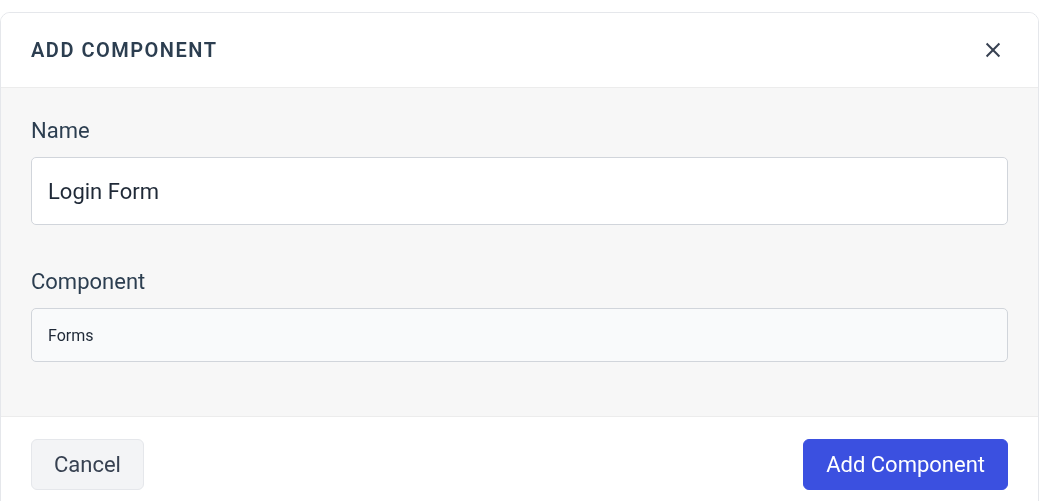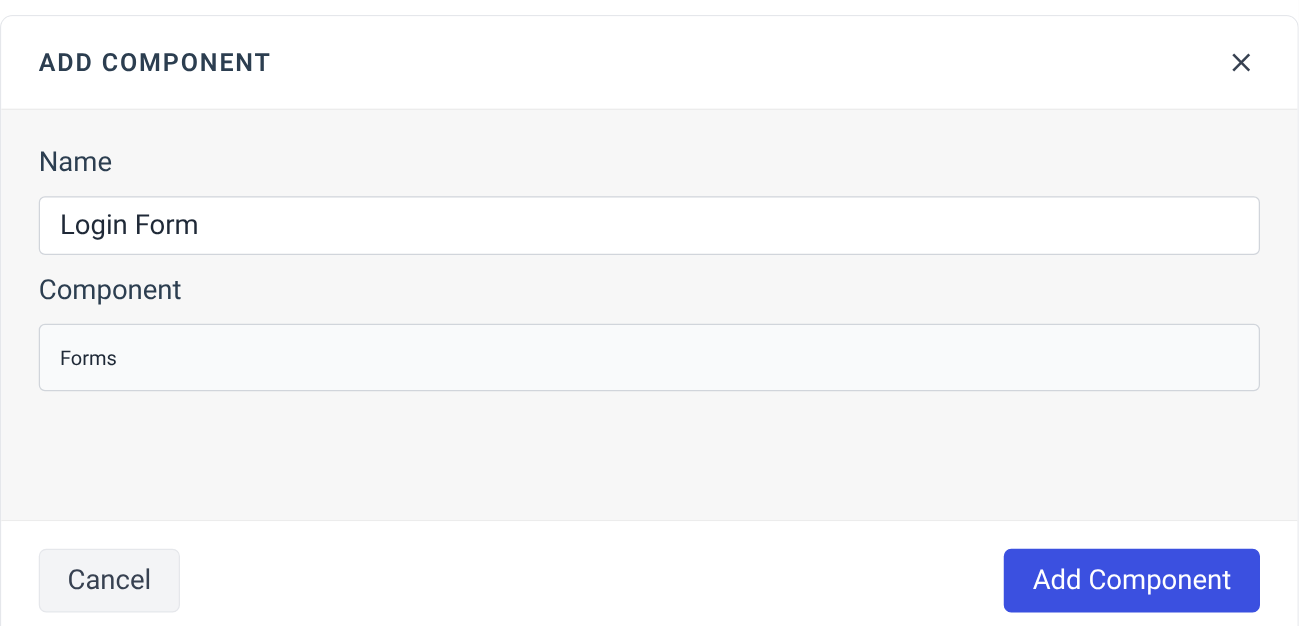--- a/index.html
+++ b/index.html
@@ -52,35 +52,35 @@
       stroke-width: 2.2;
     }
     .modal-body {
       flex: 1;
       background: #f7f7f7;
       border-top: 1px solid #ececec;
       border-bottom: 1px solid #ececec;
       padding: 30px 30px 34px 30px;
       display: flex;
       flex-direction: column;
-      gap: 16px;
+      gap: 44px;
     }
     .form-group {
       display: flex;
       flex-direction: column;
       gap: 14px;
     }
     .form-label {
       font-size: 22px;
       color: #2c3e50;
       font-weight: 400;
     }
     .text-input {
       width: 100%;
-      height: 47px;
+      height: 68px;
       border: 1px solid #d1d5db;
       border-radius: 5px;
       background: #fff;
       font-size: 22px;
       color: #1f2937;
       padding: 0 16px;
       font-family: inherit;
     }
     .select-wrapper {
       position: relative;

